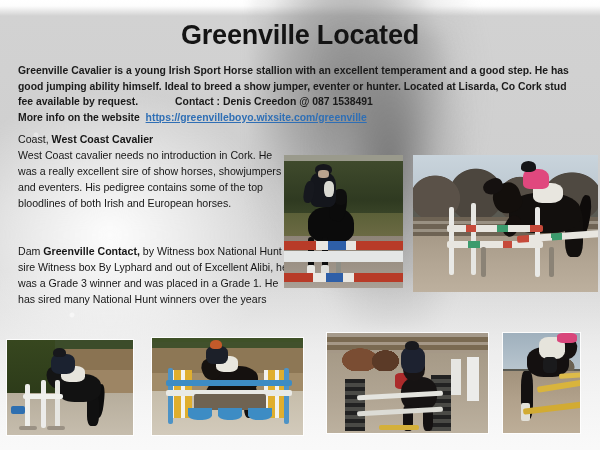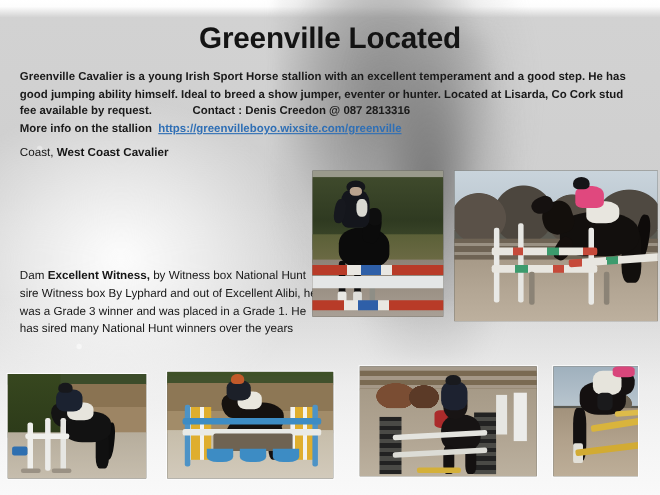--- a/index.html
+++ b/index.html
@@ -313,33 +313,34 @@
   </div>
 
   <div class="content">
 
     <div class="poster-title">Greenville Located</div>
 
     <div class="intro">
       <span>Greenville Cavalier is a young Irish Sport Horse stallion with an excellent temperament and a good</span>
       <span>step. He has good jumping ability himself. Ideal  to breed a show jumper, eventer or hunter. Located at</span>
       <span>Lisarda, Co  Cork stud fee available by request.</span>
-      <span class="contact-spacer"></span><span>Contact : Denis Creedon @ 087 2813316</span><br>
-      <span>More info  on the stallion</span>&nbsp;
+      <span class="contact-spacer"></span><span>Contact : Denis Creedon @ 087 1538491</span><br>
+      <span>More info  on the website</span>&nbsp;
       <a href="#" class="link">https://greenvilleboyo.wixsite.com/greenville</a>
     </div>
 
     <div class="sire-block">
       <span>Coast,</span>
       <span class="bold">West Coast Cavalier</span><br>
+      <span>West Coast  cavalier  needs no introduction  in Cork. He was a really excellent sire of show horses, showjumpers and eventers.  His pedigree contains some of the top bloodlines of both Irish and European horses.</span>
     </div>
 
     <div class="dam-block">
       <span>Dam</span>
-      <span class="bold">Excellent Witness,</span>
+      <span class="bold">Greenville Contact,</span>
       <span>by Witness box National Hunt sire Witness box By Lyphard and out of Excellent Alibi, he was a Grade 3 winner and was placed in a Grade 1. He has sired many National Hunt winners over the years</span>
     </div>
 
     <div class="photo" id="photo1">
       <div class="ph-inner">
         <div class="sky"></div>
         <div class="hedge h1"></div>
         <div class="hedge h2"></div>
         <div class="ground"></div>
         <div class="horse body"></div>

